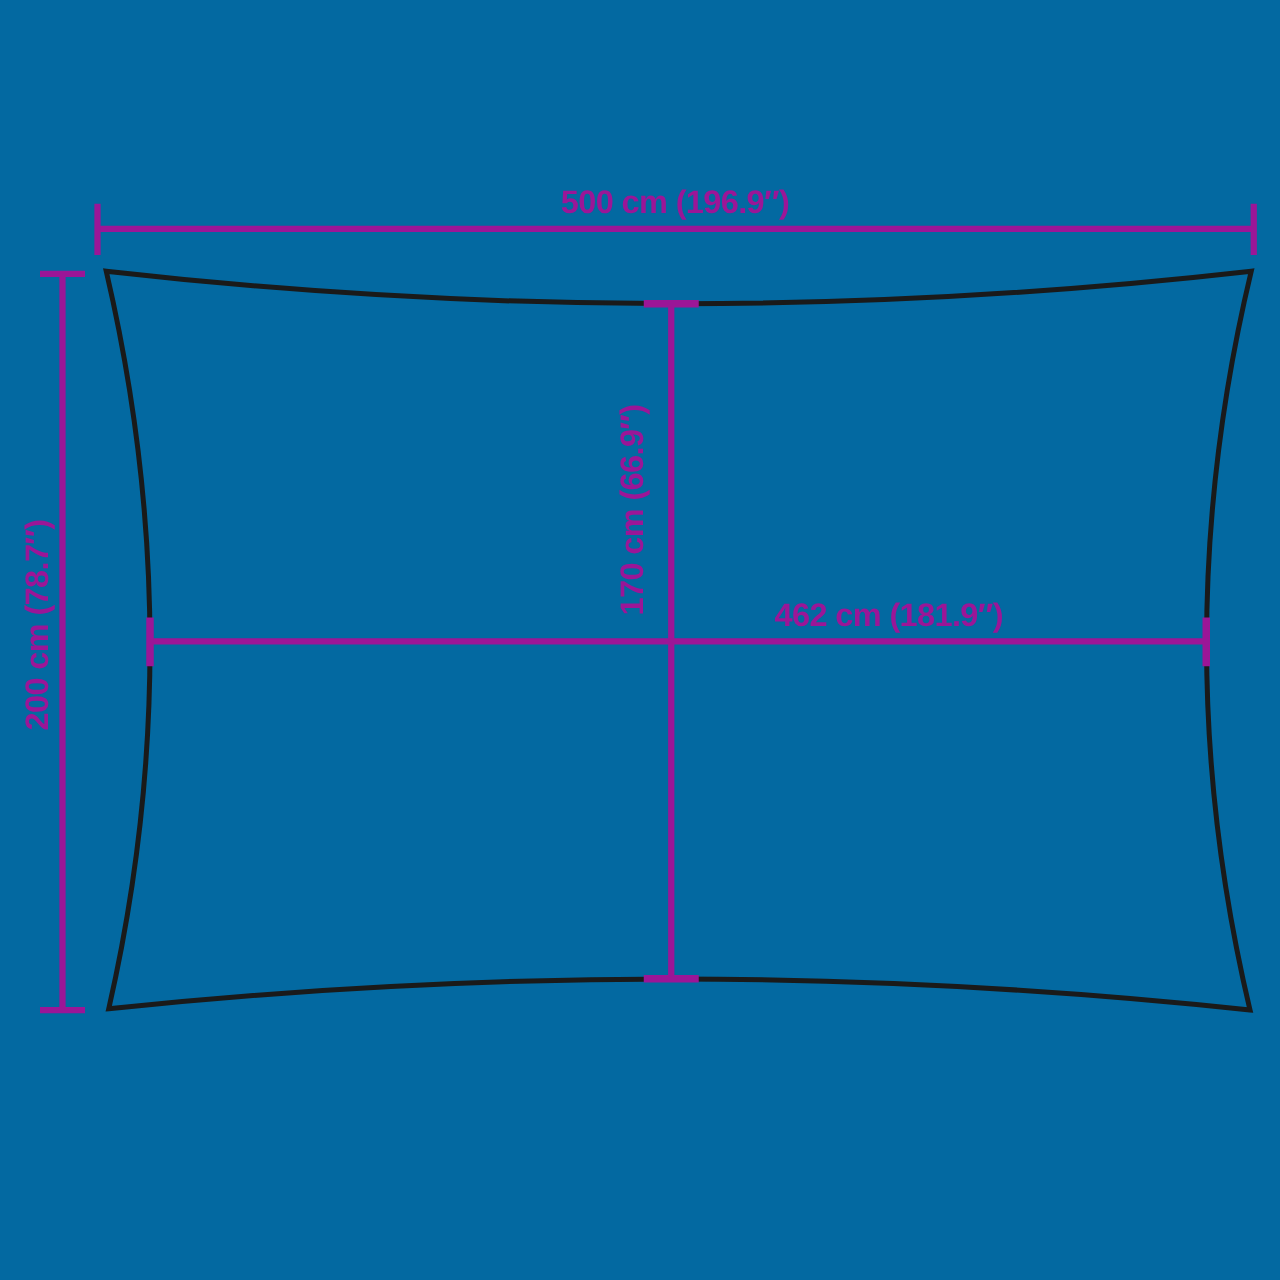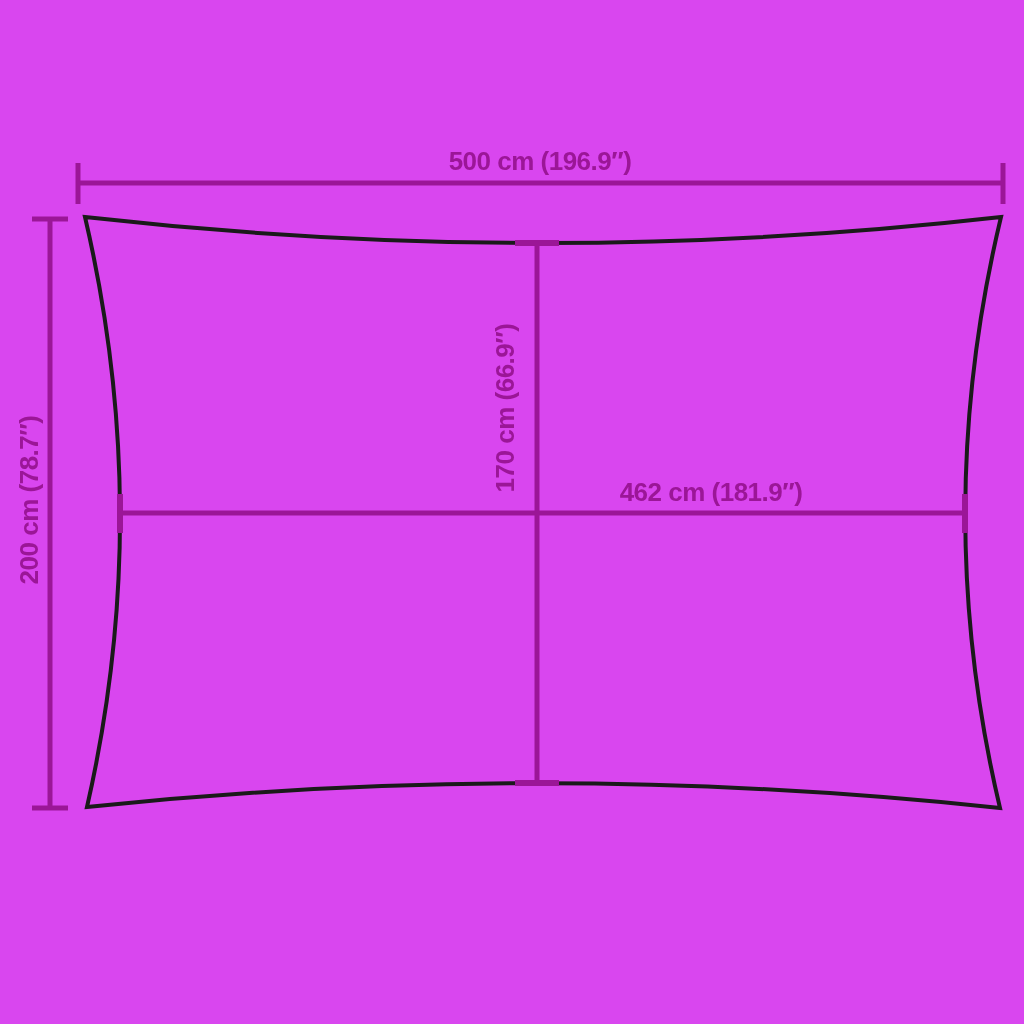--- a/index.html
+++ b/index.html
@@ -4,21 +4,21 @@
 <style>
   html, body {
     margin: 0;
     padding: 0;
     background: #ffffff;
   }
   .canvas {
     position: relative;
     width: 1024px;
     height: 1024px;
-    background: #d946ef;
+    background: #0369a1;
     overflow: hidden;
   }
   svg {
     display: block;
   }
   .dim-label {
     font-family: "Liberation Sans", "DejaVu Sans", sans-serif;
     font-size: 26px;
     font-weight: 700;
     letter-spacing: -0.5px;

